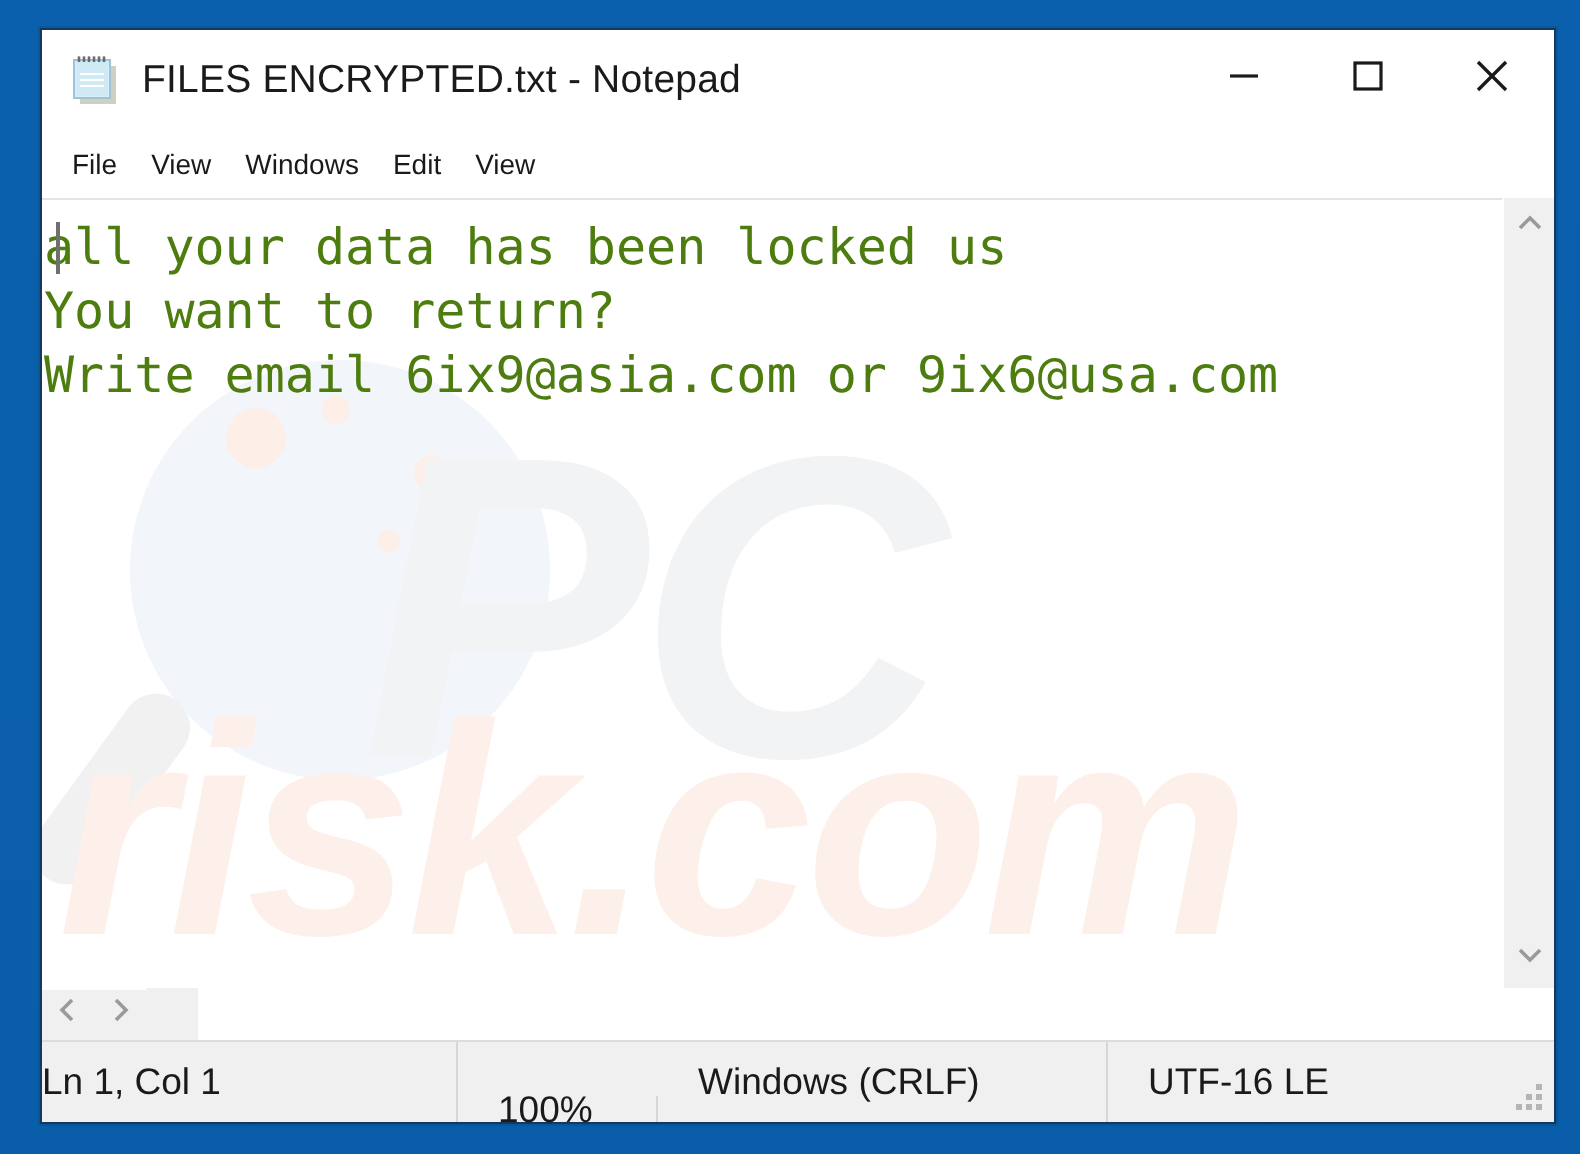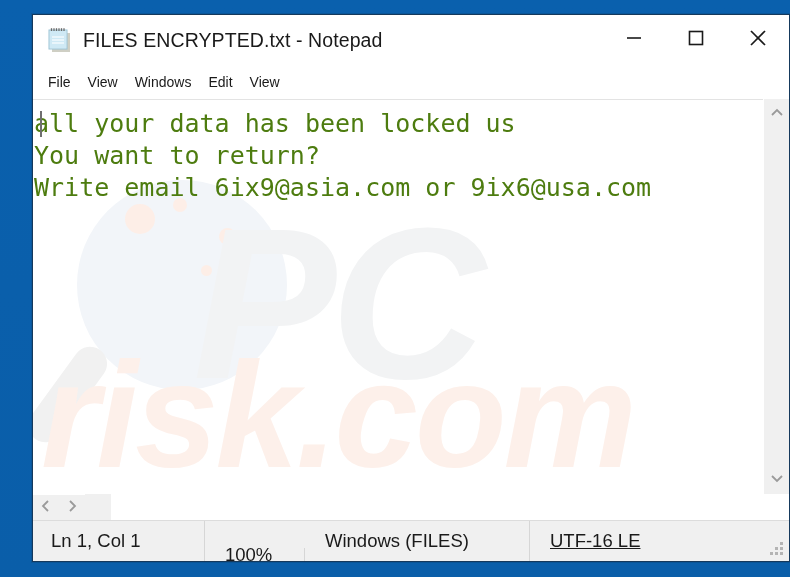--- a/index.html
+++ b/index.html
@@ -18,21 +18,21 @@
   #desktop {
     position: relative;
     width: 790px;
     height: 577px;
     background: linear-gradient(180deg, #0a60ad 0%, #0a5ea9 100%);
   }
 
   
   #notepad-window {
     position: absolute;
-    left: 32px;
+    left: 20px;
     top: 14px;
     width: 758px;
     height: 548px;
     background: #ffffff;
     border: 1px solid #15395c;
     box-sizing: border-box;
     display: flex;
     flex-direction: column;
     box-shadow: 0 0 0 1px rgba(10,60,100,0.25);
   }
@@ -255,24 +255,24 @@
   }
   .status-cell {
     display: flex;
     align-items: center;
     font-size: 18.5px;
     color: #1a1a1a;
     border-right: 1px solid #d6d6d6;
     box-sizing: border-box;
     white-space: nowrap;
   }
-  #status-position { width: 172px; padding-left: 18px; }
+  #status-position { width: 208px; }
   #status-zoom { width: 100px; padding-left: 20px; margin-top: 27px; }
   #status-lineending { width: 225px; padding-left: 20px; }
-  #status-encoding { flex: 1 1 auto; padding-left: 20px; border-right: none; text-decoration: underline; }
+  #status-encoding { flex: 1 1 auto; padding-left: 20px; border-right: none; }
   #resize-grip {
     position: absolute;
     right: 6px;
     bottom: 6px;
     width: 14px;
     height: 14px;
   }
   .grip-dot {
     position: absolute;
     width: 3px;
@@ -401,21 +401,21 @@
             </span>
           </div>
         </div>
         <div id="hscroll-corner"></div>
       </div>
     </div>
 
     <div id="status-bar">
       <div class="status-cell" id="status-position">Ln 1, Col 1</div>
       <div class="status-cell" id="status-zoom">100%</div>
-      <div class="status-cell" id="status-lineending">Windows (FILES)</div>
+      <div class="status-cell" id="status-lineending">Windows (CRLF)</div>
       <div class="status-cell" id="status-encoding">UTF-16 LE</div>
       <div id="resize-grip">
         <div class="grip-dot" style="right:0px;  bottom:0px;"></div>
         <div class="grip-dot" style="right:5px;  bottom:0px;"></div>
         <div class="grip-dot" style="right:10px; bottom:0px;"></div>
         <div class="grip-dot" style="right:0px;  bottom:5px;"></div>
         <div class="grip-dot" style="right:5px;  bottom:5px;"></div>
         <div class="grip-dot" style="right:0px;  bottom:10px;"></div>
       </div>
     </div>

